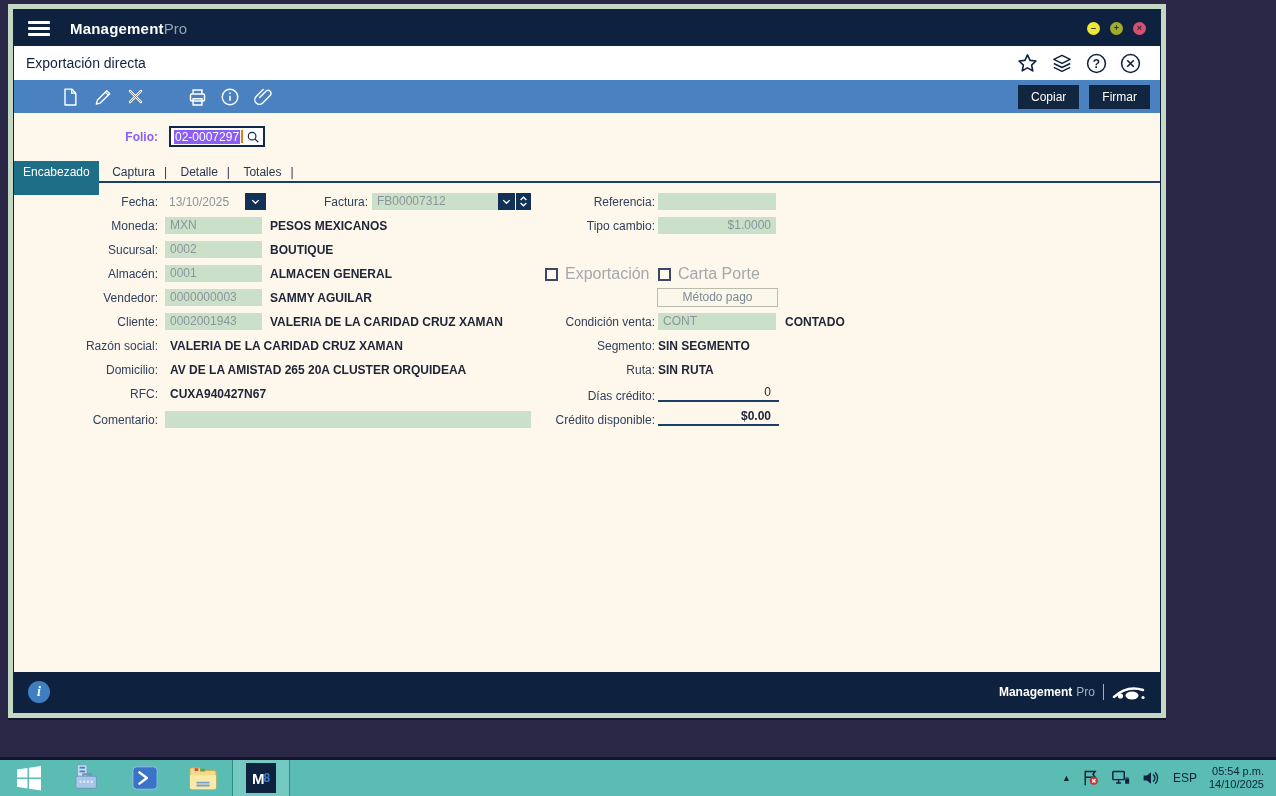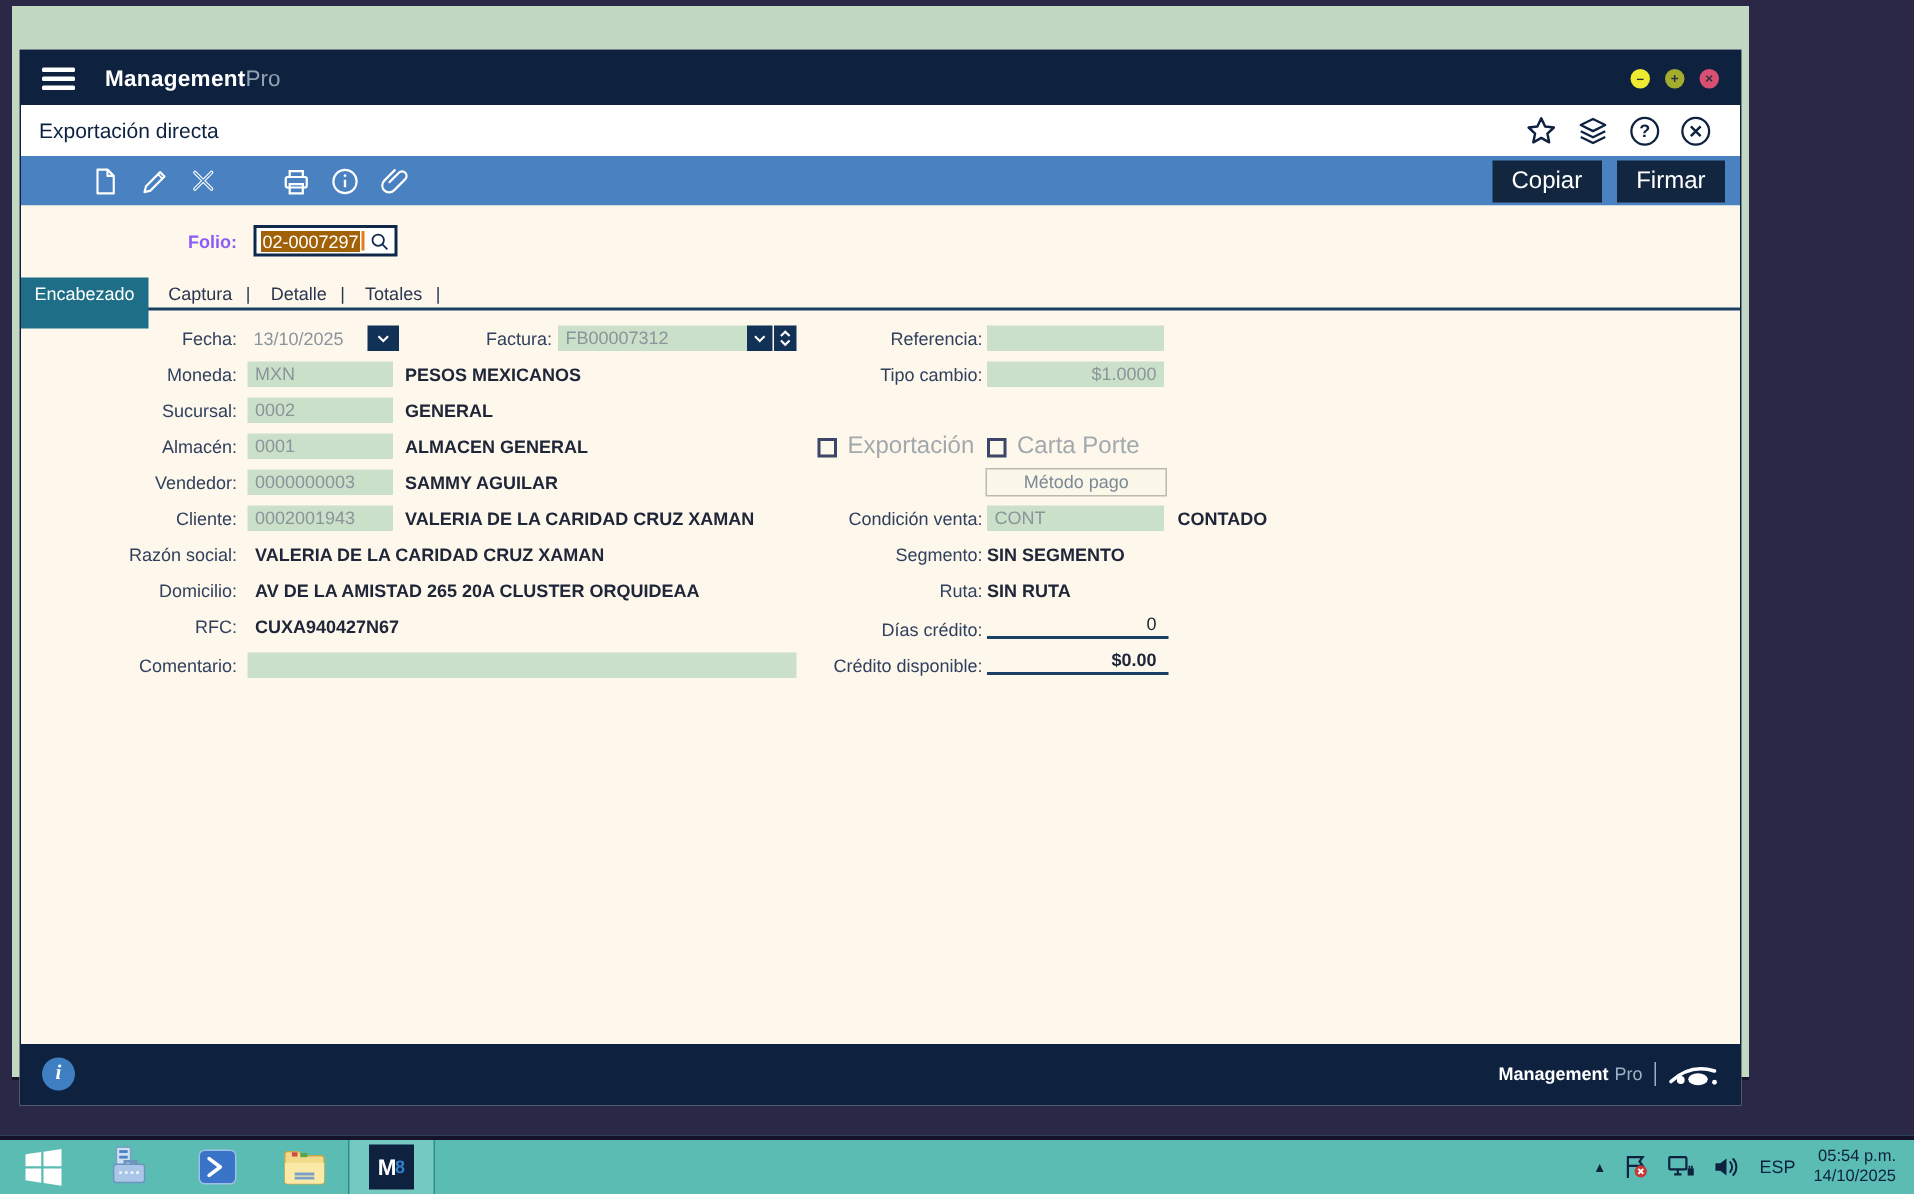--- a/index.html
+++ b/index.html
@@ -3,21 +3,21 @@
 <meta charset="utf-8">
 <style>
   * { margin:0; padding:0; box-sizing:border-box; }
   html,body { width:1276px; height:796px; overflow:hidden; }
   body { background:#2b2847; font-family:"Liberation Sans", sans-serif; position:relative; }
 
   
   .window { position:absolute; left:8px; top:4px; width:1158px; height:716px;
             background:#c3d8c2; padding:5px; border-bottom:2px solid #17152c; }
   .win-inner { width:100%; height:100%; border:1px solid #0e2240; display:flex;
-               flex-direction:column; background:#fdf8eb;margin-top:24px; }
+               flex-direction:column; background:#fdf8eb; }
 
   
   .titlebar { height:36px; background:#0e2240; display:flex; align-items:center; padding:0 14px; flex:none; }
   .hamburger { width:22px; cursor:pointer; margin-right:20px; }
   .hamburger div { height:3px; background:#fff; margin:3px 0; border-radius:1px; }
   .brand-bold { color:#fff; font-weight:bold; font-size:15px; letter-spacing:.2px; }
   .brand-light { color:#93a3b4; font-size:15px; }
   .win-dots { margin-left:auto; display:flex; gap:10px; align-items:center; }
   .dot { width:13px; height:13px; border-radius:50%; font-size:9px; line-height:13px;
          text-align:center; color:#2c3140; font-weight:bold; cursor:pointer; }
@@ -27,21 +27,21 @@
   .pagebar { height:34px; background:#ffffff; display:flex; align-items:center; padding:0 12px; flex:none; }
   .page-title { color:#0e2240; font-size:14px; }
   .pagebar-icons { margin-left:auto; display:flex; gap:11px; align-items:center; padding-right:6px; }
   .pagebar-icons svg { display:block; cursor:pointer; }
 
   
   .toolbar { height:33px; background:#4a81c1; display:flex; align-items:center; padding-left:46px; flex:none; }
   .tool-ic { width:20px; height:20px; margin-right:13px; cursor:pointer; }
   .tool-gap { width:28px; }
   .toolbar-buttons { margin-left:auto; display:flex; gap:10px; padding-right:10px; }
-  .nav-btn { background:#12263f; color:#fff; font-size:16px; padding:5px 13px; border:none;
+  .nav-btn { background:#12263f; color:#fff; font-size:12px; padding:5px 13px; border:none;
              cursor:pointer; font-family:"Liberation Sans",sans-serif; }
 
   
   .content { flex:1; position:relative; background:#fdf8eb; }
 
   .lb { position:absolute; font-size:12px; color:#31405e; text-align:right; white-space:nowrap; }
   .lb-bold { font-weight:bold; color:#8b5cf6; }
   .gfield { position:absolute; height:17px; background:#cbe0c8; color:#8b949c; font-size:12px;
             line-height:17px; padding:0 5px; cursor:text; white-space:nowrap; overflow:hidden; }
   .gfield.right { text-align:right; }
@@ -49,21 +49,21 @@
   .bval { position:absolute; font-size:12px; font-weight:bold; color:#20263a; white-space:nowrap; }
   .ddbtn { position:absolute; background:#123156; color:#fff; text-align:center; cursor:pointer; }
   .ddbtn svg { display:block; margin:auto; }
   .uline { position:absolute; height:17px; border-bottom:2px solid #1c3f66; font-size:12px;
            text-align:right; padding-right:8px; line-height:15px; color:#20263a; }
   .uline.bold { font-weight:bold; }
 
   
   .folio-field { position:absolute; left:155px; top:13px; width:96px; height:21px; background:#fff;
                  border:2px solid #10294a; display:flex; align-items:center; padding:1px 3px; cursor:text; }
-  .folio-sel { background:#a16207; color:#fff; font-size:12px; padding:0 1px; }
+  .folio-sel { background:#8b5cf6; color:#fff; font-size:12px; padding:0 1px; }
   .caret { width:2px; height:13px; background:#e87d1e; margin-left:1px; }
   .folio-field svg { margin-left:auto; }
 
   
   .tabs-row { position:absolute; left:0; top:48px; width:100%; height:22px; border-bottom:2px solid #1c3f66; }
   .tab { display:inline-block; font-size:12px; color:#2a3550; padding:4px 9px 16px; cursor:pointer; vertical-align:top; }
   .tab.active { background:#1d6e86; color:#fff; }
   .tab-sep { color:#2a3550; font-size:12px; vertical-align:top; padding-top:4px; display:inline-block; }
 
   
@@ -226,21 +226,21 @@
       <div class="gfield" style="left:644px;top:80px;width:118px;"></div>
 
       <span class="lb" style="left:14px;width:130px;top:106px;">Moneda:</span>
       <div class="gfield" style="left:151px;top:104px;width:97px;">MXN</div>
       <span class="bval" style="left:256px;top:106px;">PESOS MEXICANOS</span>
       <span class="lb" style="left:491px;width:150px;top:106px;">Tipo cambio:</span>
       <div class="gfield right" style="left:644px;top:104px;width:118px;">$1.0000</div>
 
       <span class="lb" style="left:14px;width:130px;top:130px;">Sucursal:</span>
       <div class="gfield" style="left:151px;top:128px;width:97px;">0002</div>
-      <span class="bval" style="left:256px;top:130px;">GENERAL</span>
+      <span class="bval" style="left:256px;top:130px;">BOUTIQUE</span>
 
       <span class="lb" style="left:14px;width:130px;top:154px;">Almacén:</span>
       <div class="gfield" style="left:151px;top:152px;width:97px;">0001</div>
       <span class="bval" style="left:256px;top:154px;">ALMACEN GENERAL</span>
       <div class="chk" style="left:531px;top:152px;">
         <span class="chk-box"></span>
         <span class="chk-lab">Exportación</span>
       </div>
       <div class="chk" style="left:644px;top:152px;">
         <span class="chk-box"></span>

